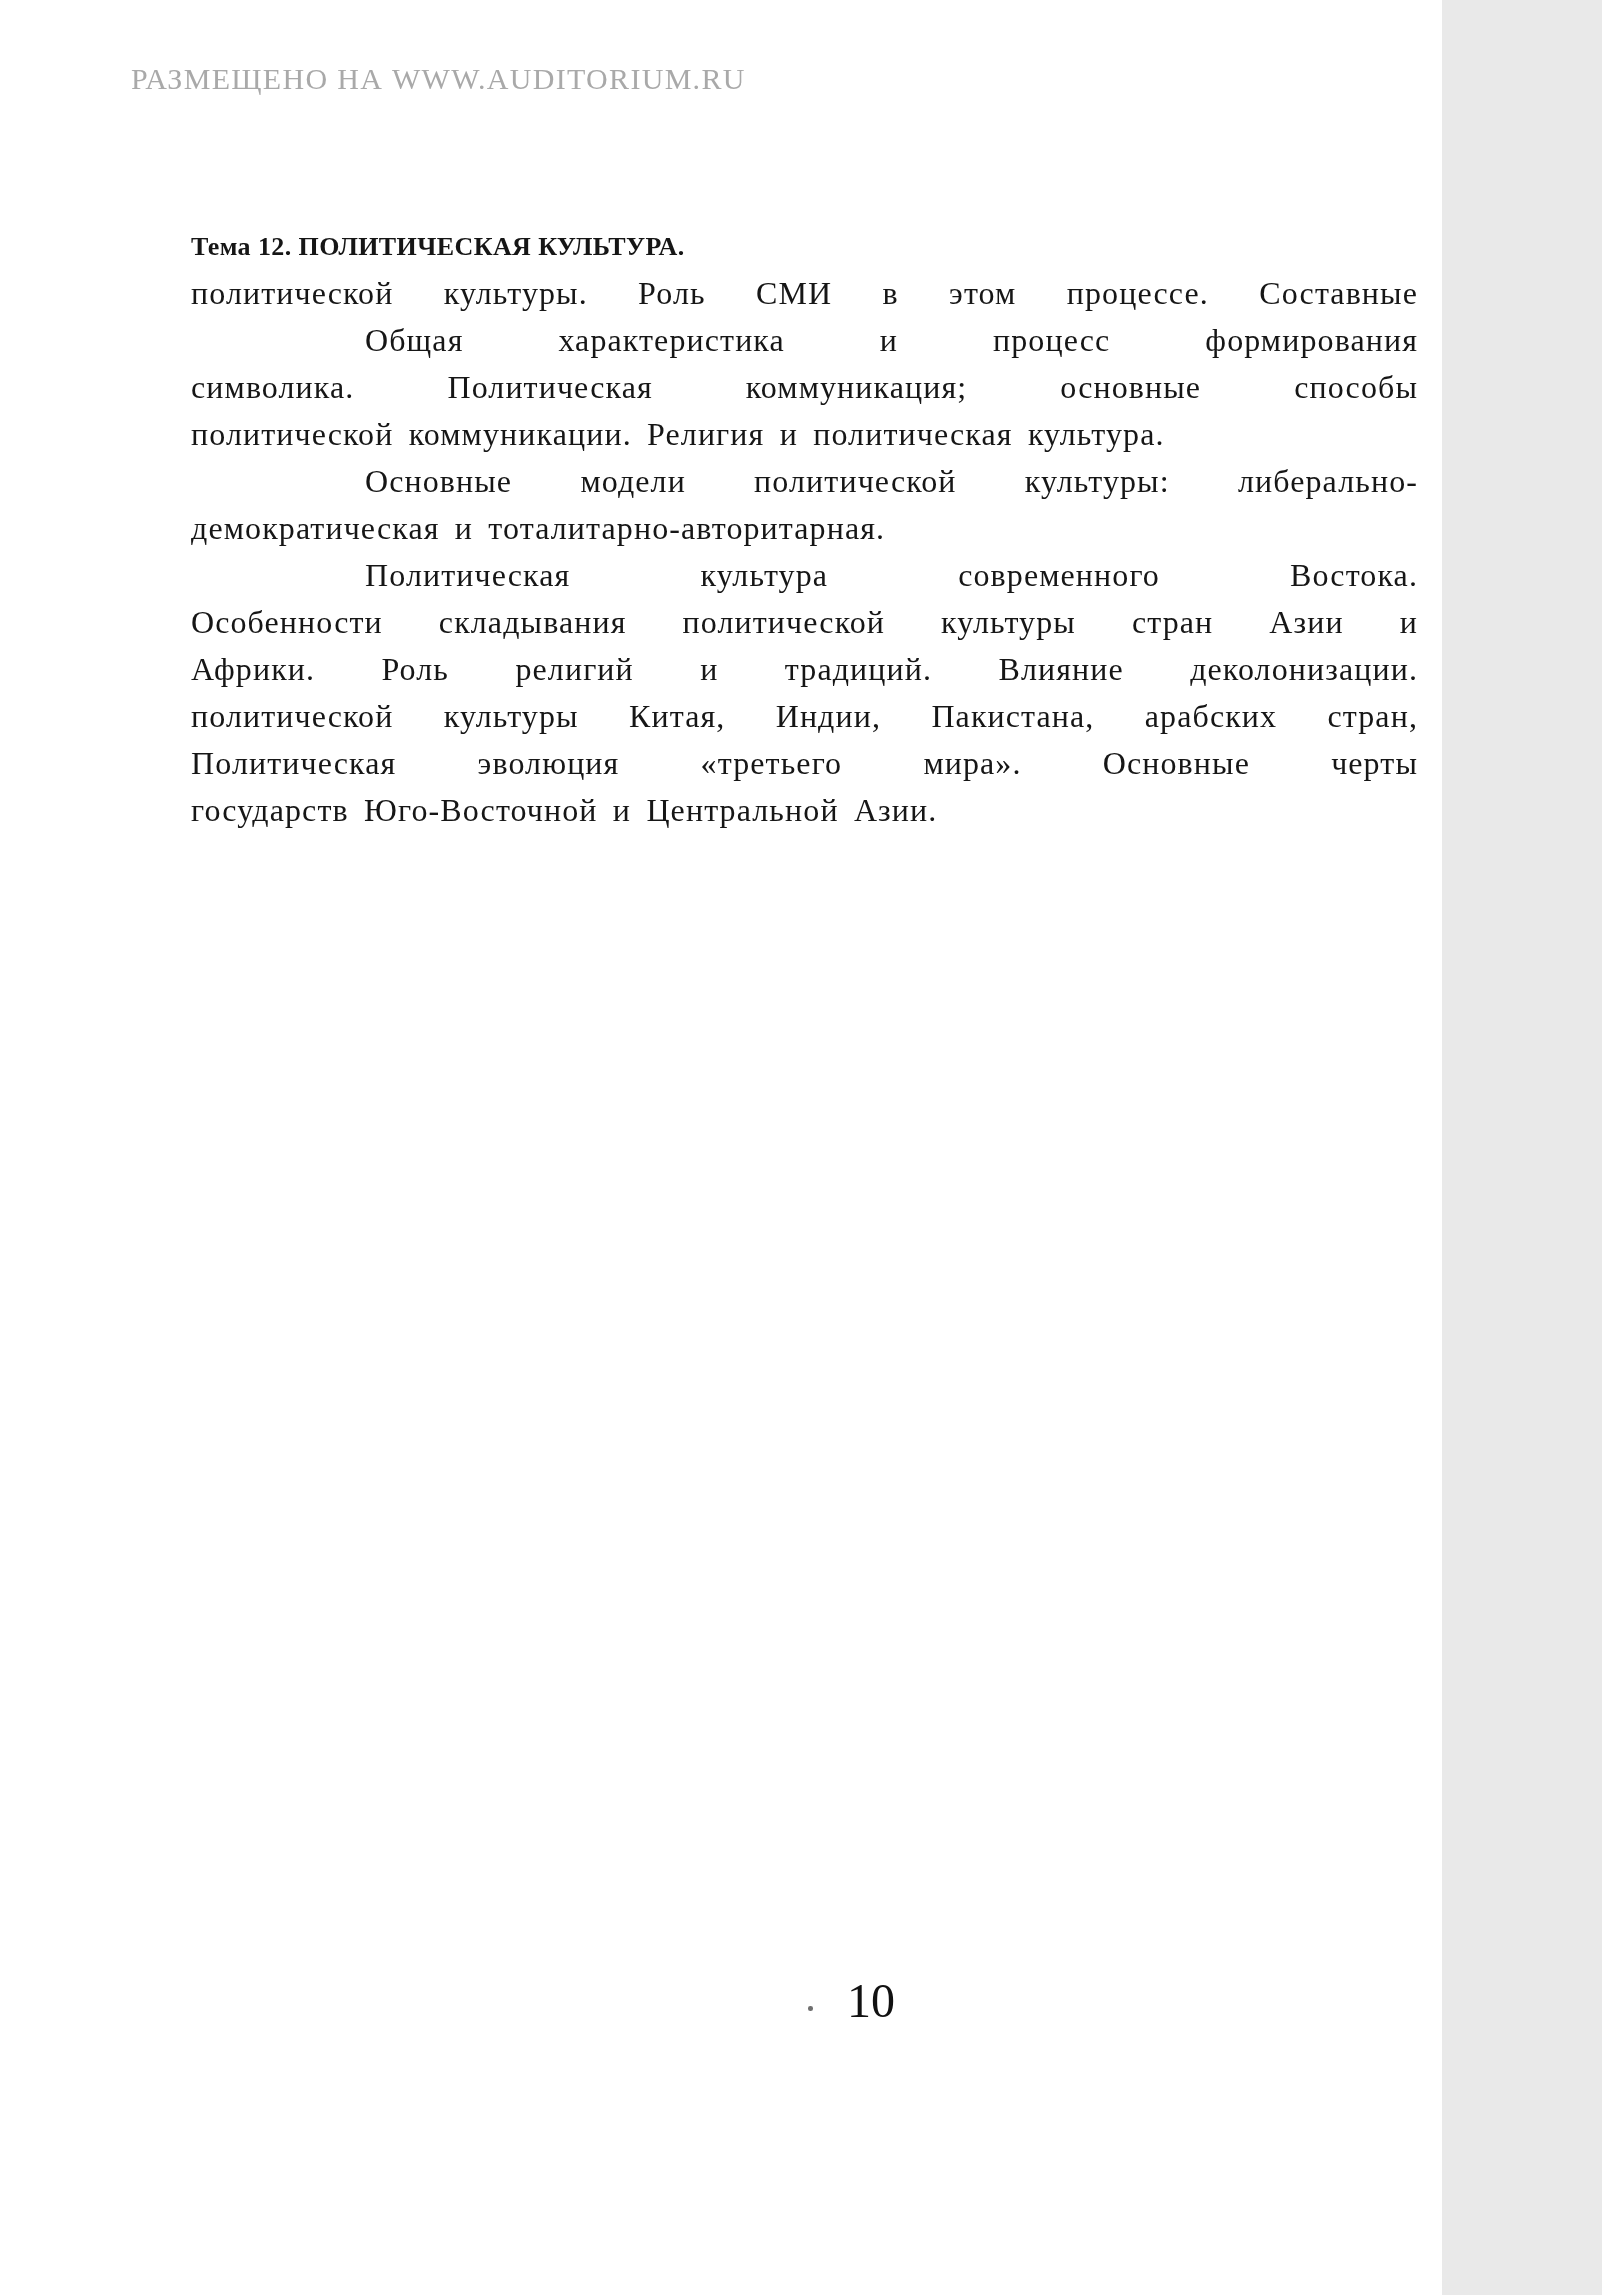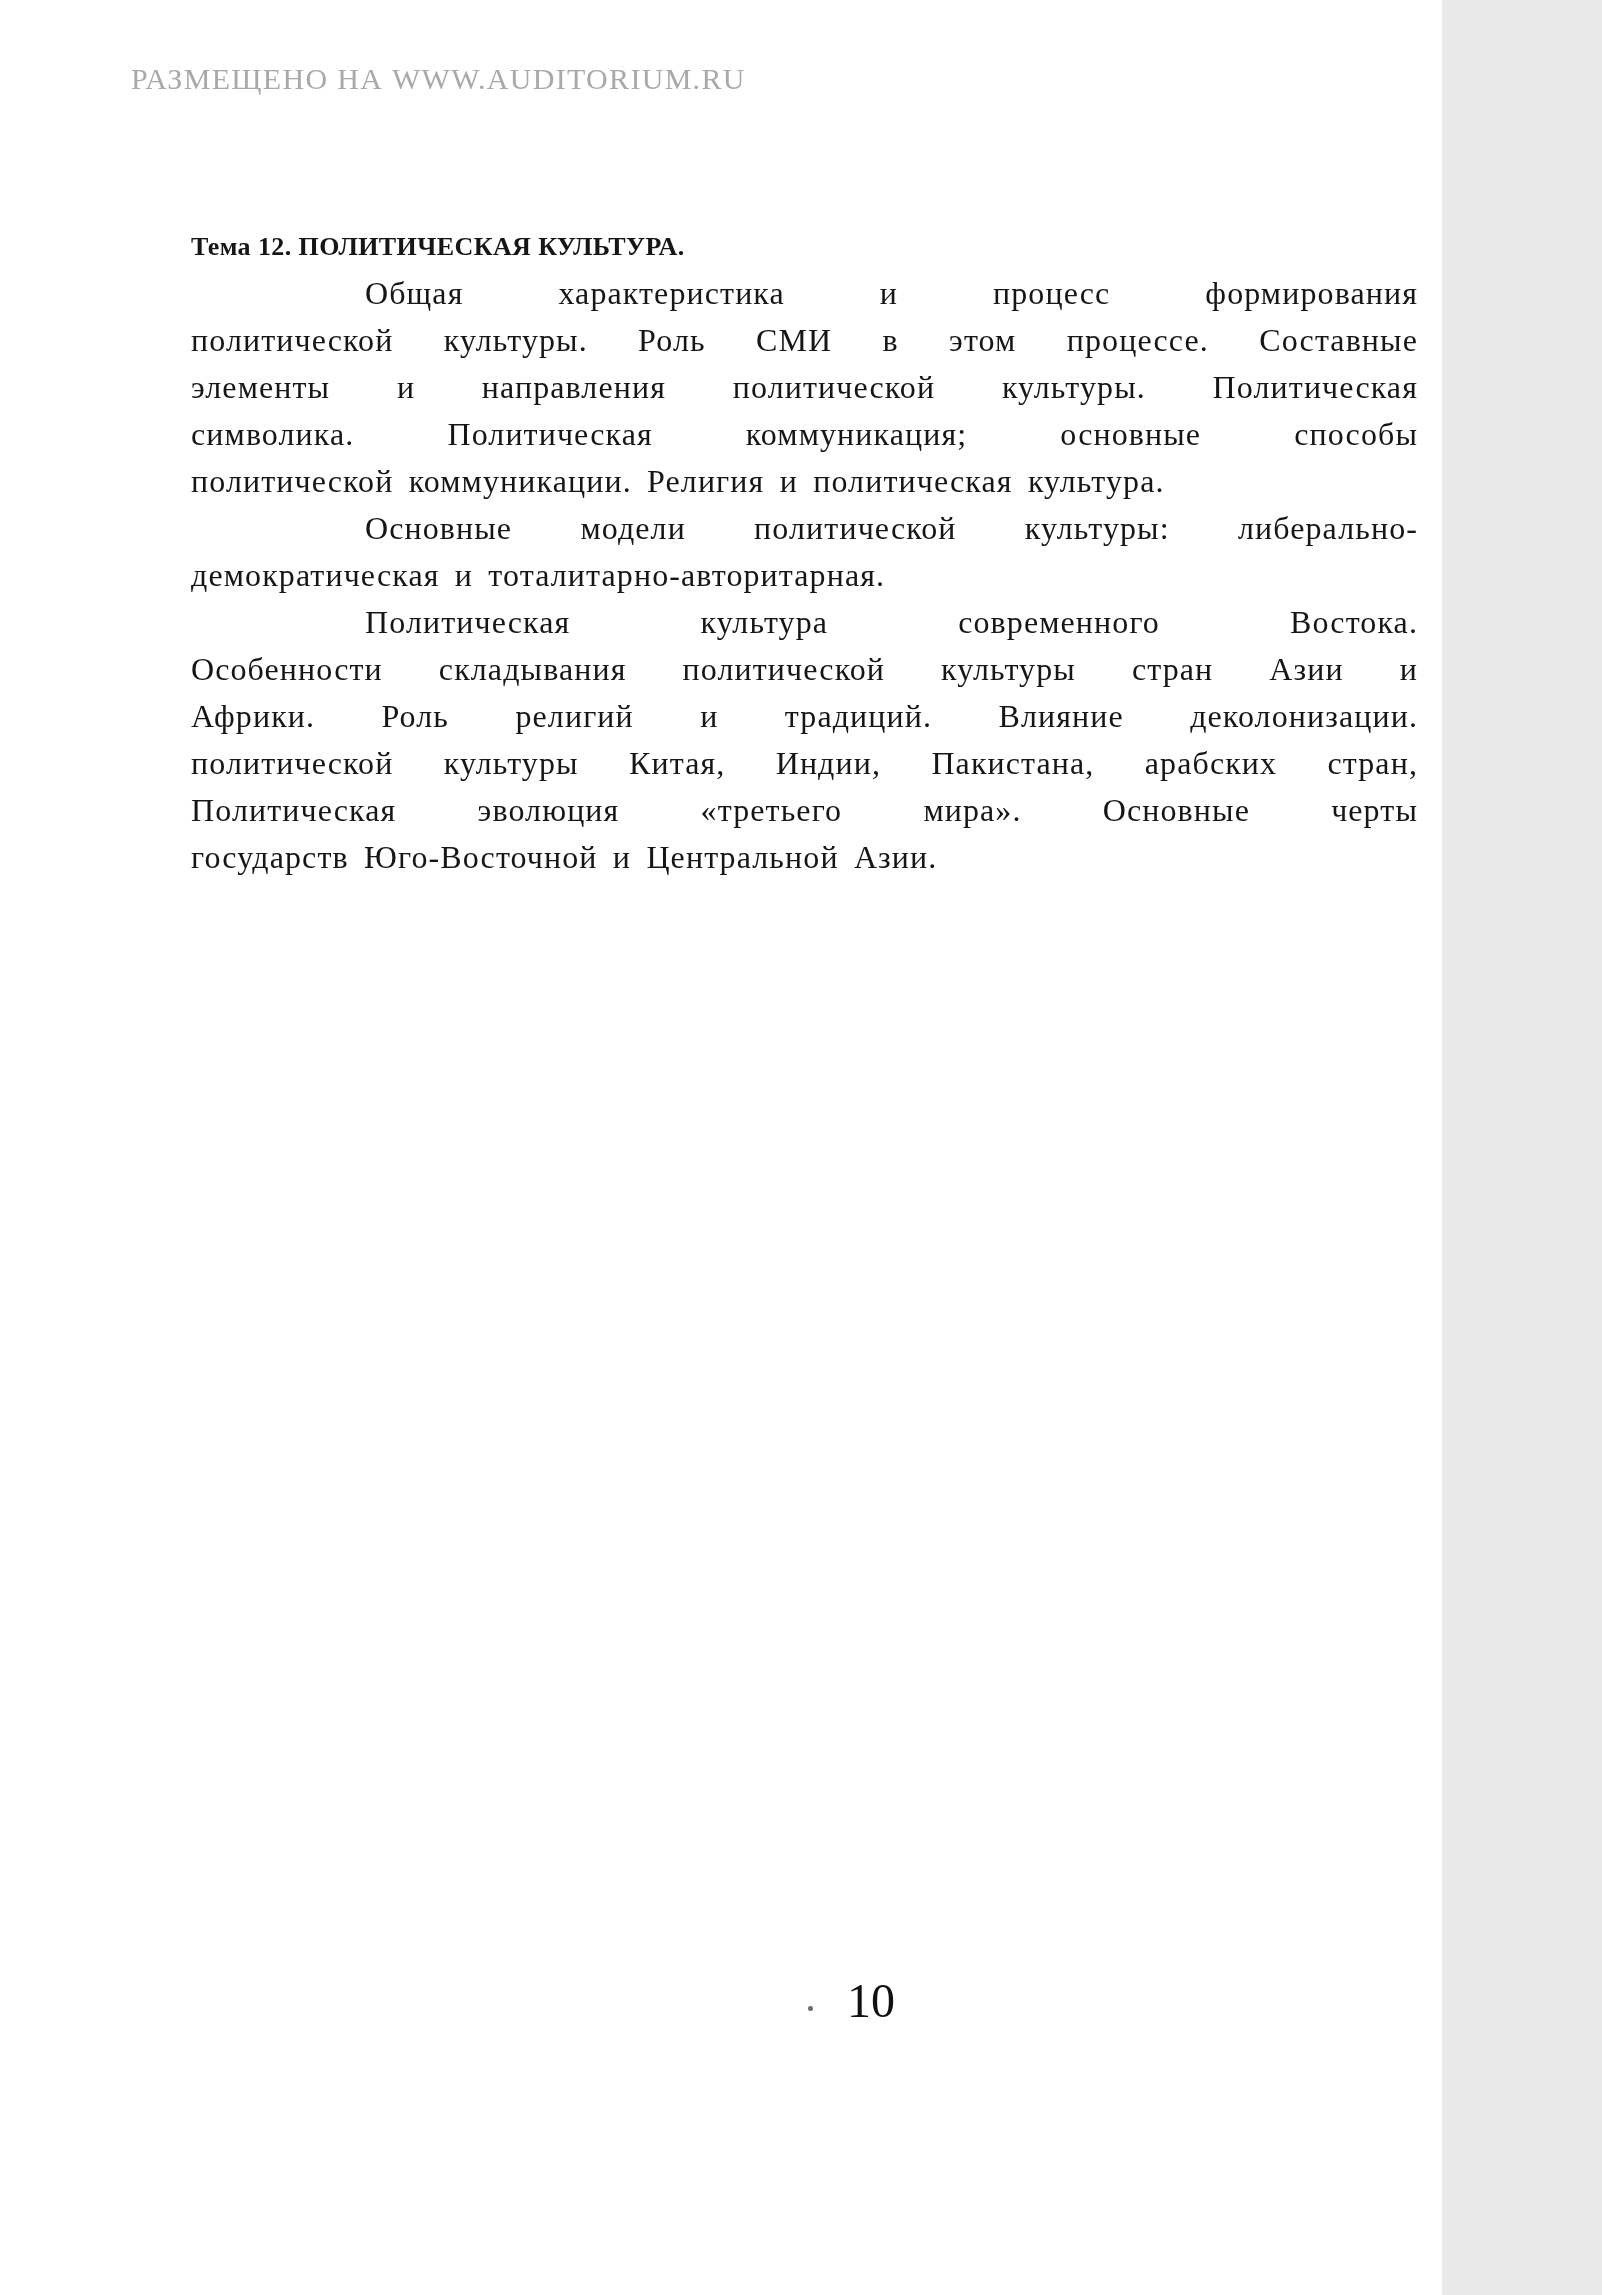--- a/index.html
+++ b/index.html
@@ -89,23 +89,22 @@
 <body>
 
 <div class="page">
 
   <div class="watermark">РАЗМЕЩЕНО НА WWW.AUDITORIUM.RU</div>
 
   <div class="textblock">
 
     <h1 class="title">Тема 12. ПОЛИТИЧЕСКАЯ КУЛЬТУРА.</h1>
 
+    <div class="line just">политической культуры. Роль СМИ в этом процессе. Составные</div>
     <div class="line just indent">Общая характеристика и процесс формирования</div>
-    <div class="line just">политической культуры. Роль СМИ в этом процессе. Составные</div>
-    <div class="line just">элементы и направления политической культуры. Политическая</div>
     <div class="line just">символика. Политическая коммуникация; основные способы</div>
     <div class="line left">политической коммуникации. Религия и политическая культура.</div>
 
     <div class="line just indent">Основные модели политической культуры: либерально-</div>
     <div class="line left">демократическая и тоталитарно-авторитарная.</div>
 
     <div class="line just indent">Политическая культура современного Востока.</div>
     <div class="line just">Особенности складывания политической культуры стран Азии и</div>
     <div class="line just">Африки. Роль религий и традиций. Влияние деколонизации.</div>
     <div class="line just">политической культуры Китая, Индии, Пакистана, арабских стран,</div>

